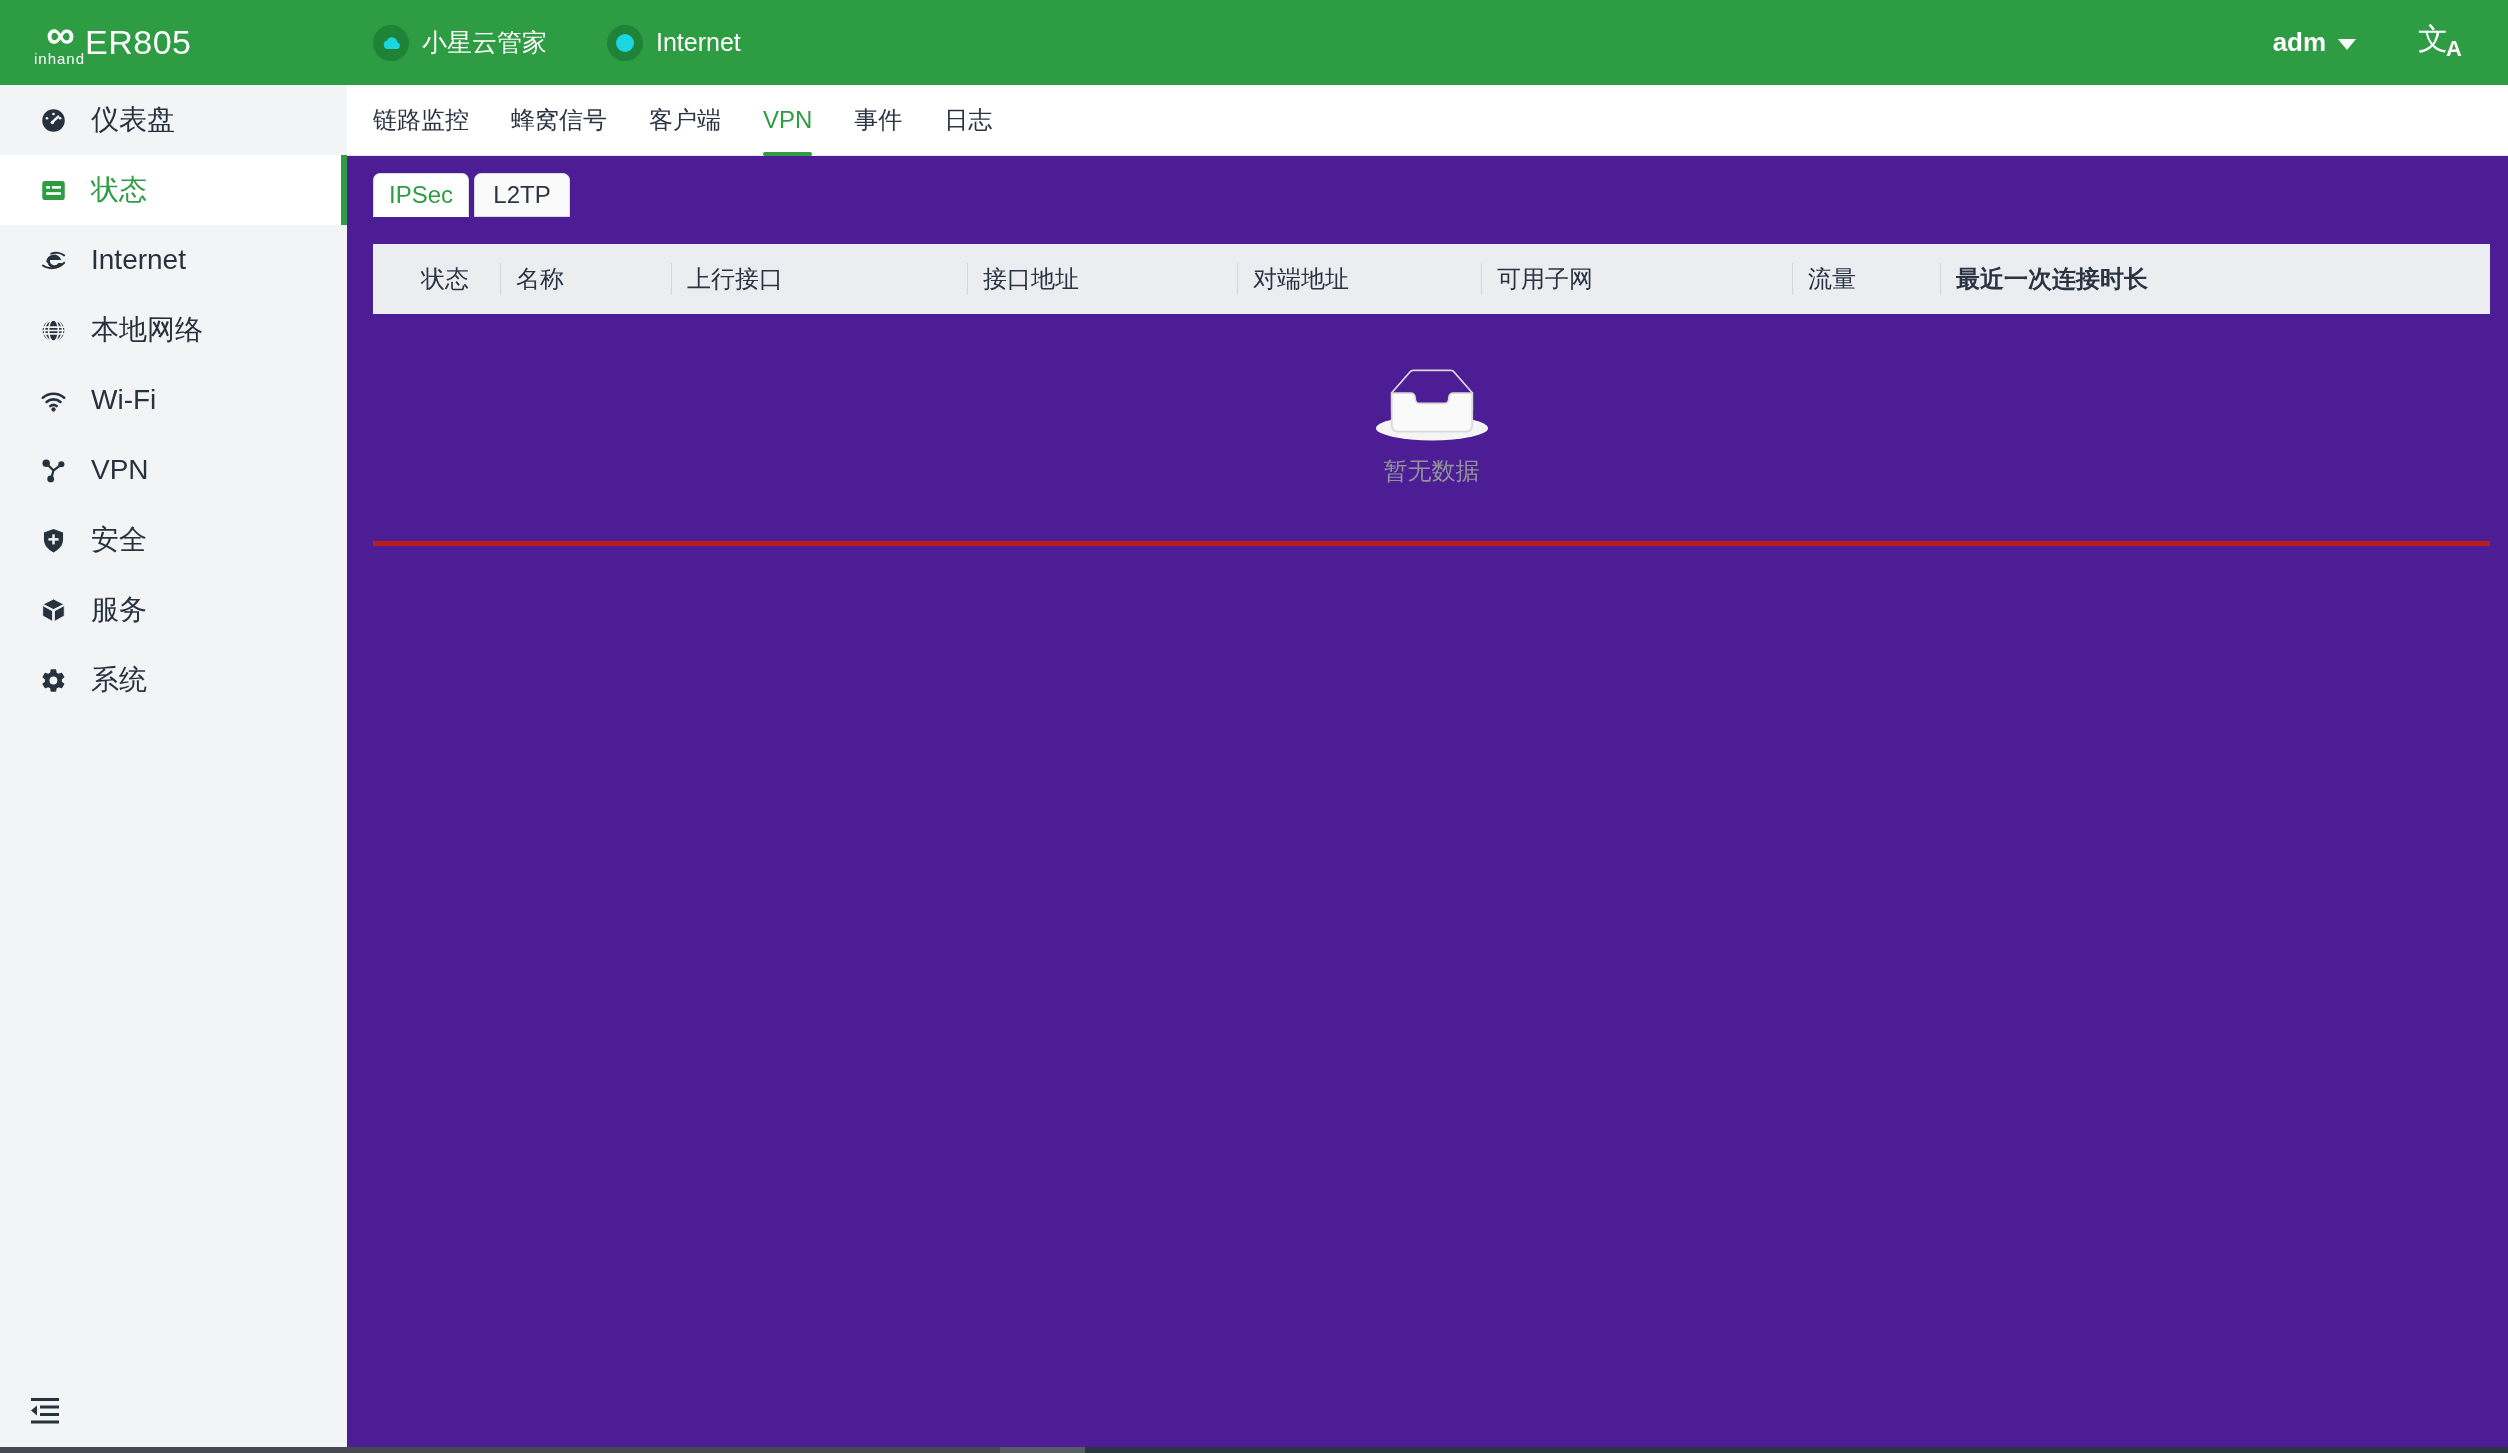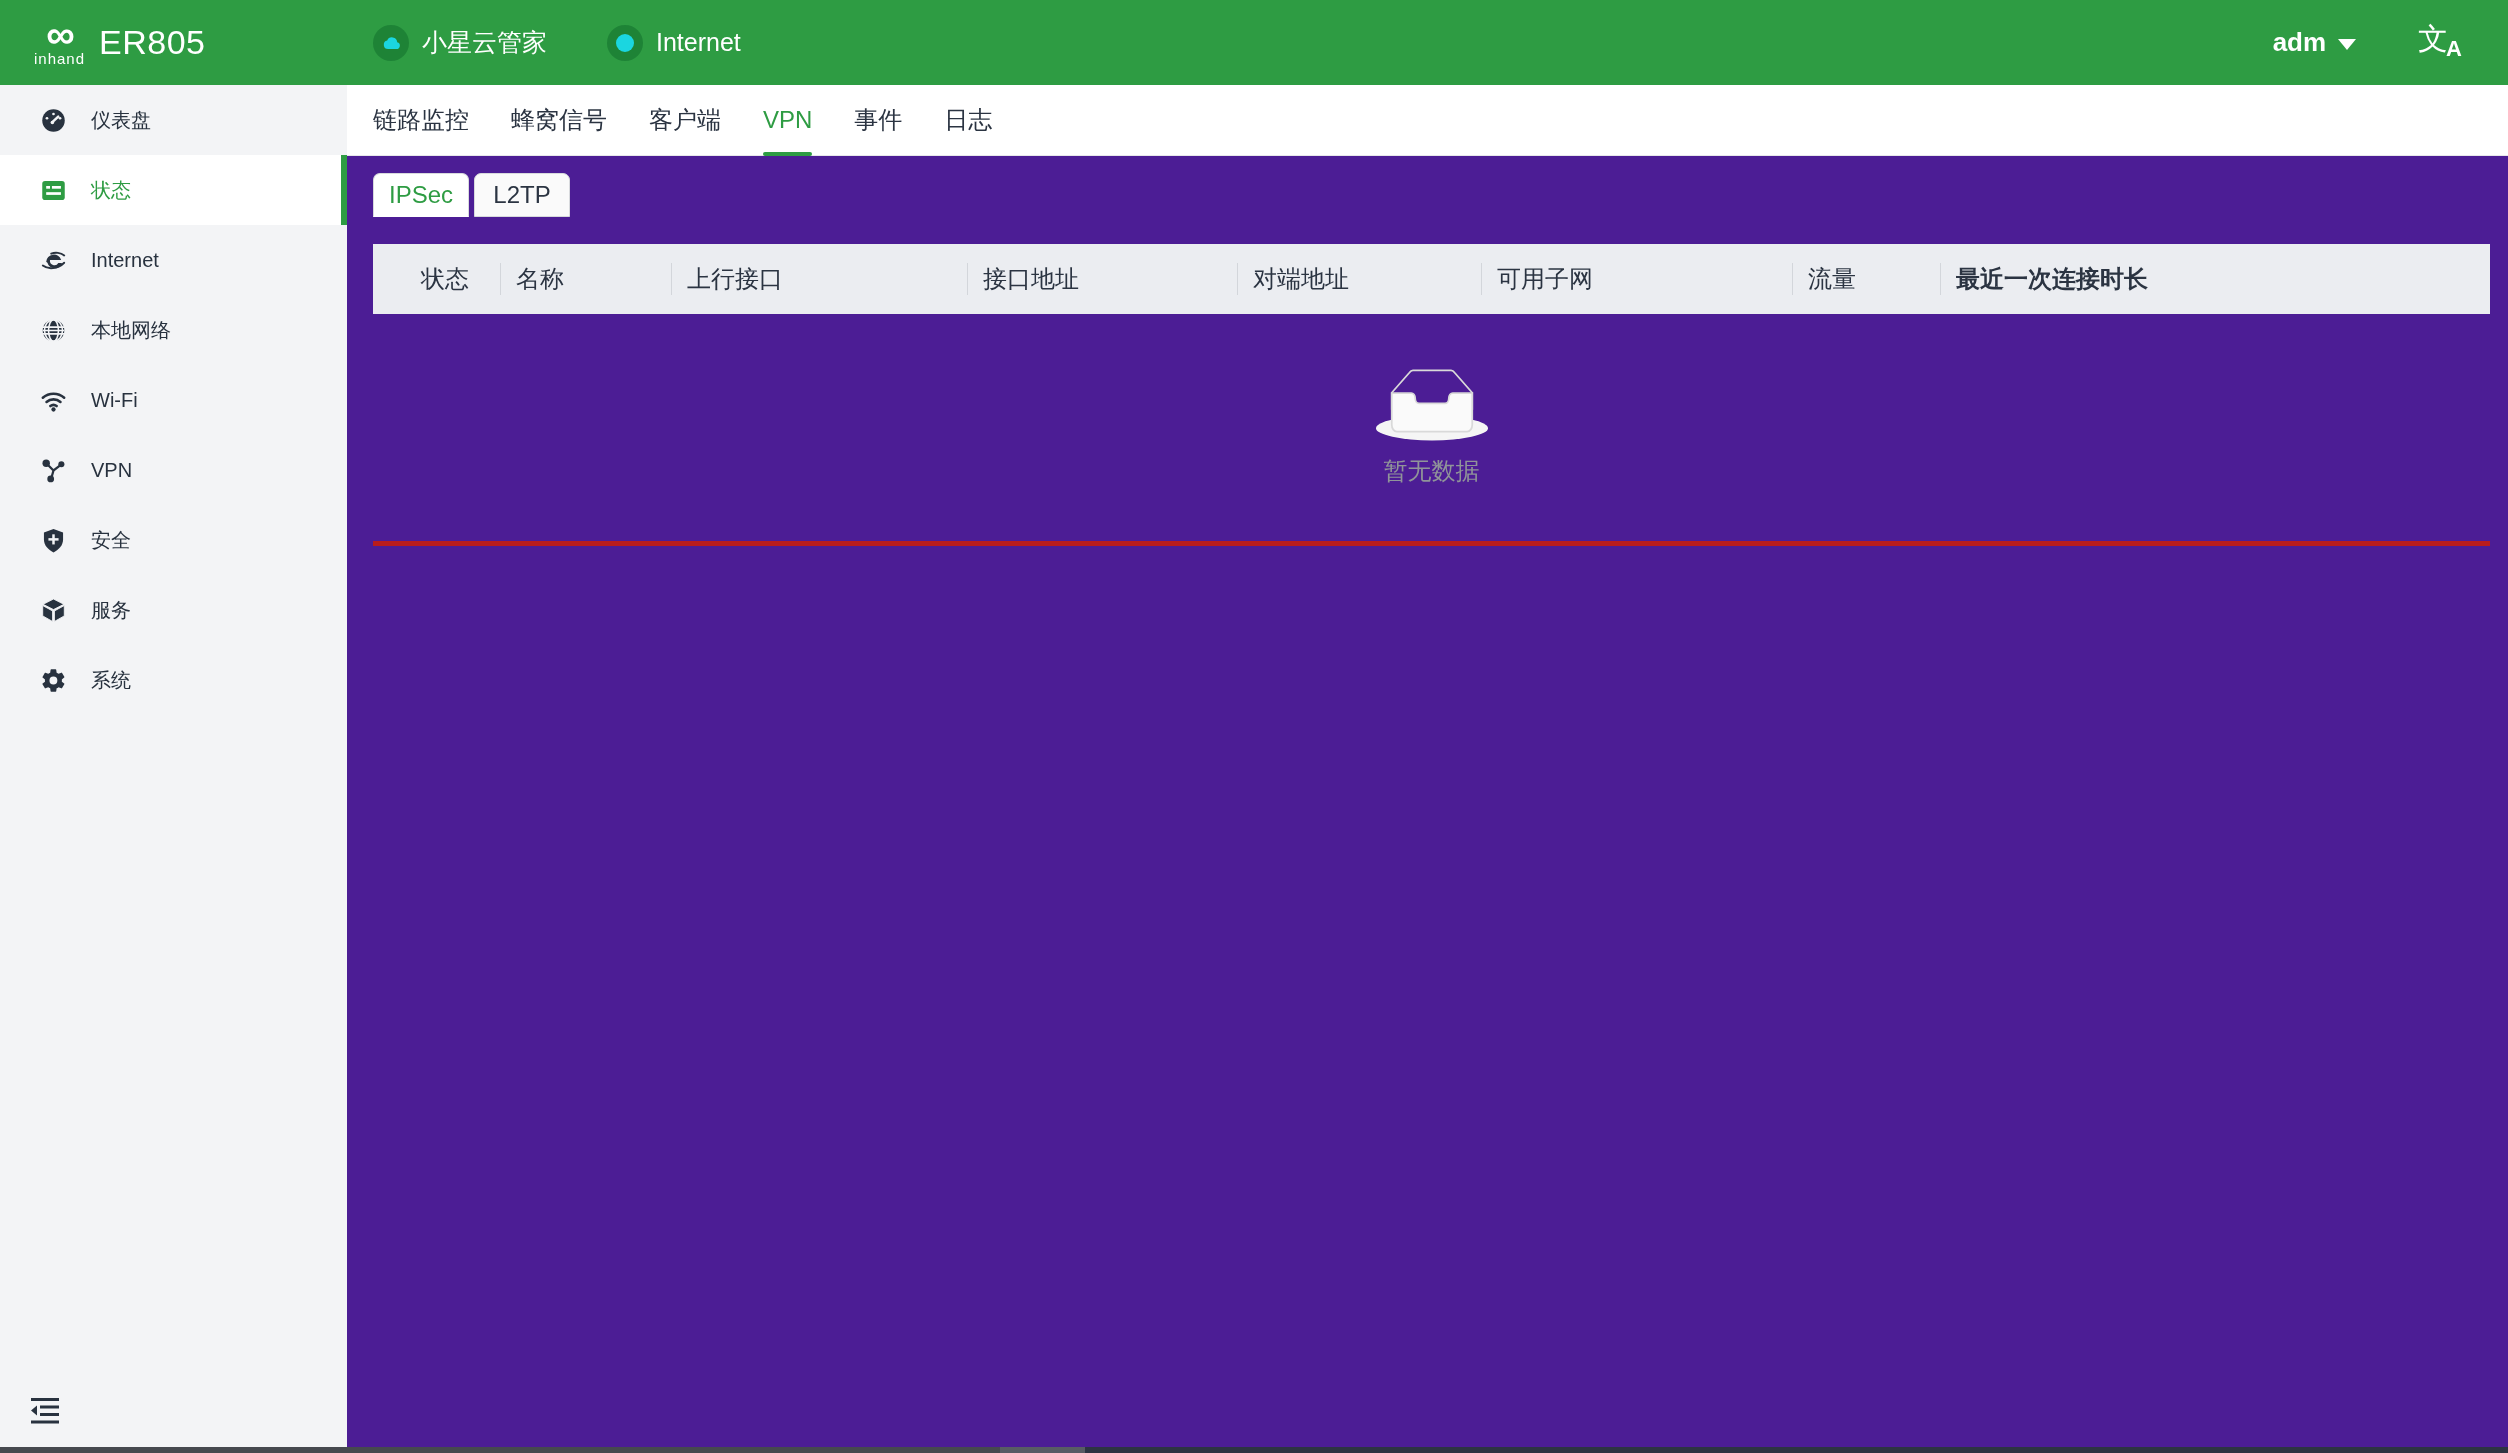--- a/index.html
+++ b/index.html
@@ -13,21 +13,21 @@
 
   
   .app-header {
     height:85px; flex:0 0 85px; background:#2e9c43; color:#fff;
     display:flex; align-items:center;
   }
   .logo-zone { width:347px; flex:0 0 347px; display:flex; align-items:center; padding-left:34px; }
   .logo-mark { display:flex; flex-direction:column; align-items:center; line-height:1; }
   .logo-infinity { font-size:40px; font-weight:700; line-height:0.75; letter-spacing:-2px; }
   .logo-word { font-size:15px; letter-spacing:1px; margin-top:2px; font-weight:400; }
-  .logo-model { font-size:34px; font-weight:500; margin-left:14px; letter-spacing:0.5px; }
+  .logo-model { font-size:34px; font-weight:500; margin-left:0; letter-spacing:0.5px; }
 
   .header-badges { display:flex; align-items:center; gap:60px; padding-left:26px; }
   .badge { display:flex; align-items:center; gap:13px; cursor:pointer; }
   .badge-circle {
     width:36px; height:36px; border-radius:50%; background:#1e8336;
     display:flex; align-items:center; justify-content:center;
   }
   .badge-label { font-size:25px; font-weight:500; }
 
   .header-spacer { flex:1; }
@@ -43,21 +43,21 @@
 
   
   .body-row { flex:1; display:flex; min-height:0; }
 
   
   .sidebar {
     width:347px; flex:0 0 347px; background:#f3f4f6; position:relative;
   }
   .side-item {
     height:70px; display:flex; align-items:center; padding-left:40px; gap:24px;
-    font-size:20px; color:#28323f; cursor:pointer; position:relative;
+    font-size:28px; color:#28323f; cursor:pointer; position:relative;
   }
   .side-item .icon { width:27px; height:27px; flex:0 0 27px; display:flex; align-items:center; justify-content:center; }
   .side-item.active { background:#ffffff; color:#2e9c43; }
   .side-item.active::after {
     content:""; position:absolute; right:0; top:0; width:6px; height:100%; background:#2e9c43;
   }
   .collapse-btn {
     position:absolute; left:24px; bottom:16px; width:42px; height:42px;
     display:flex; align-items:center; justify-content:center; cursor:pointer;
   }

